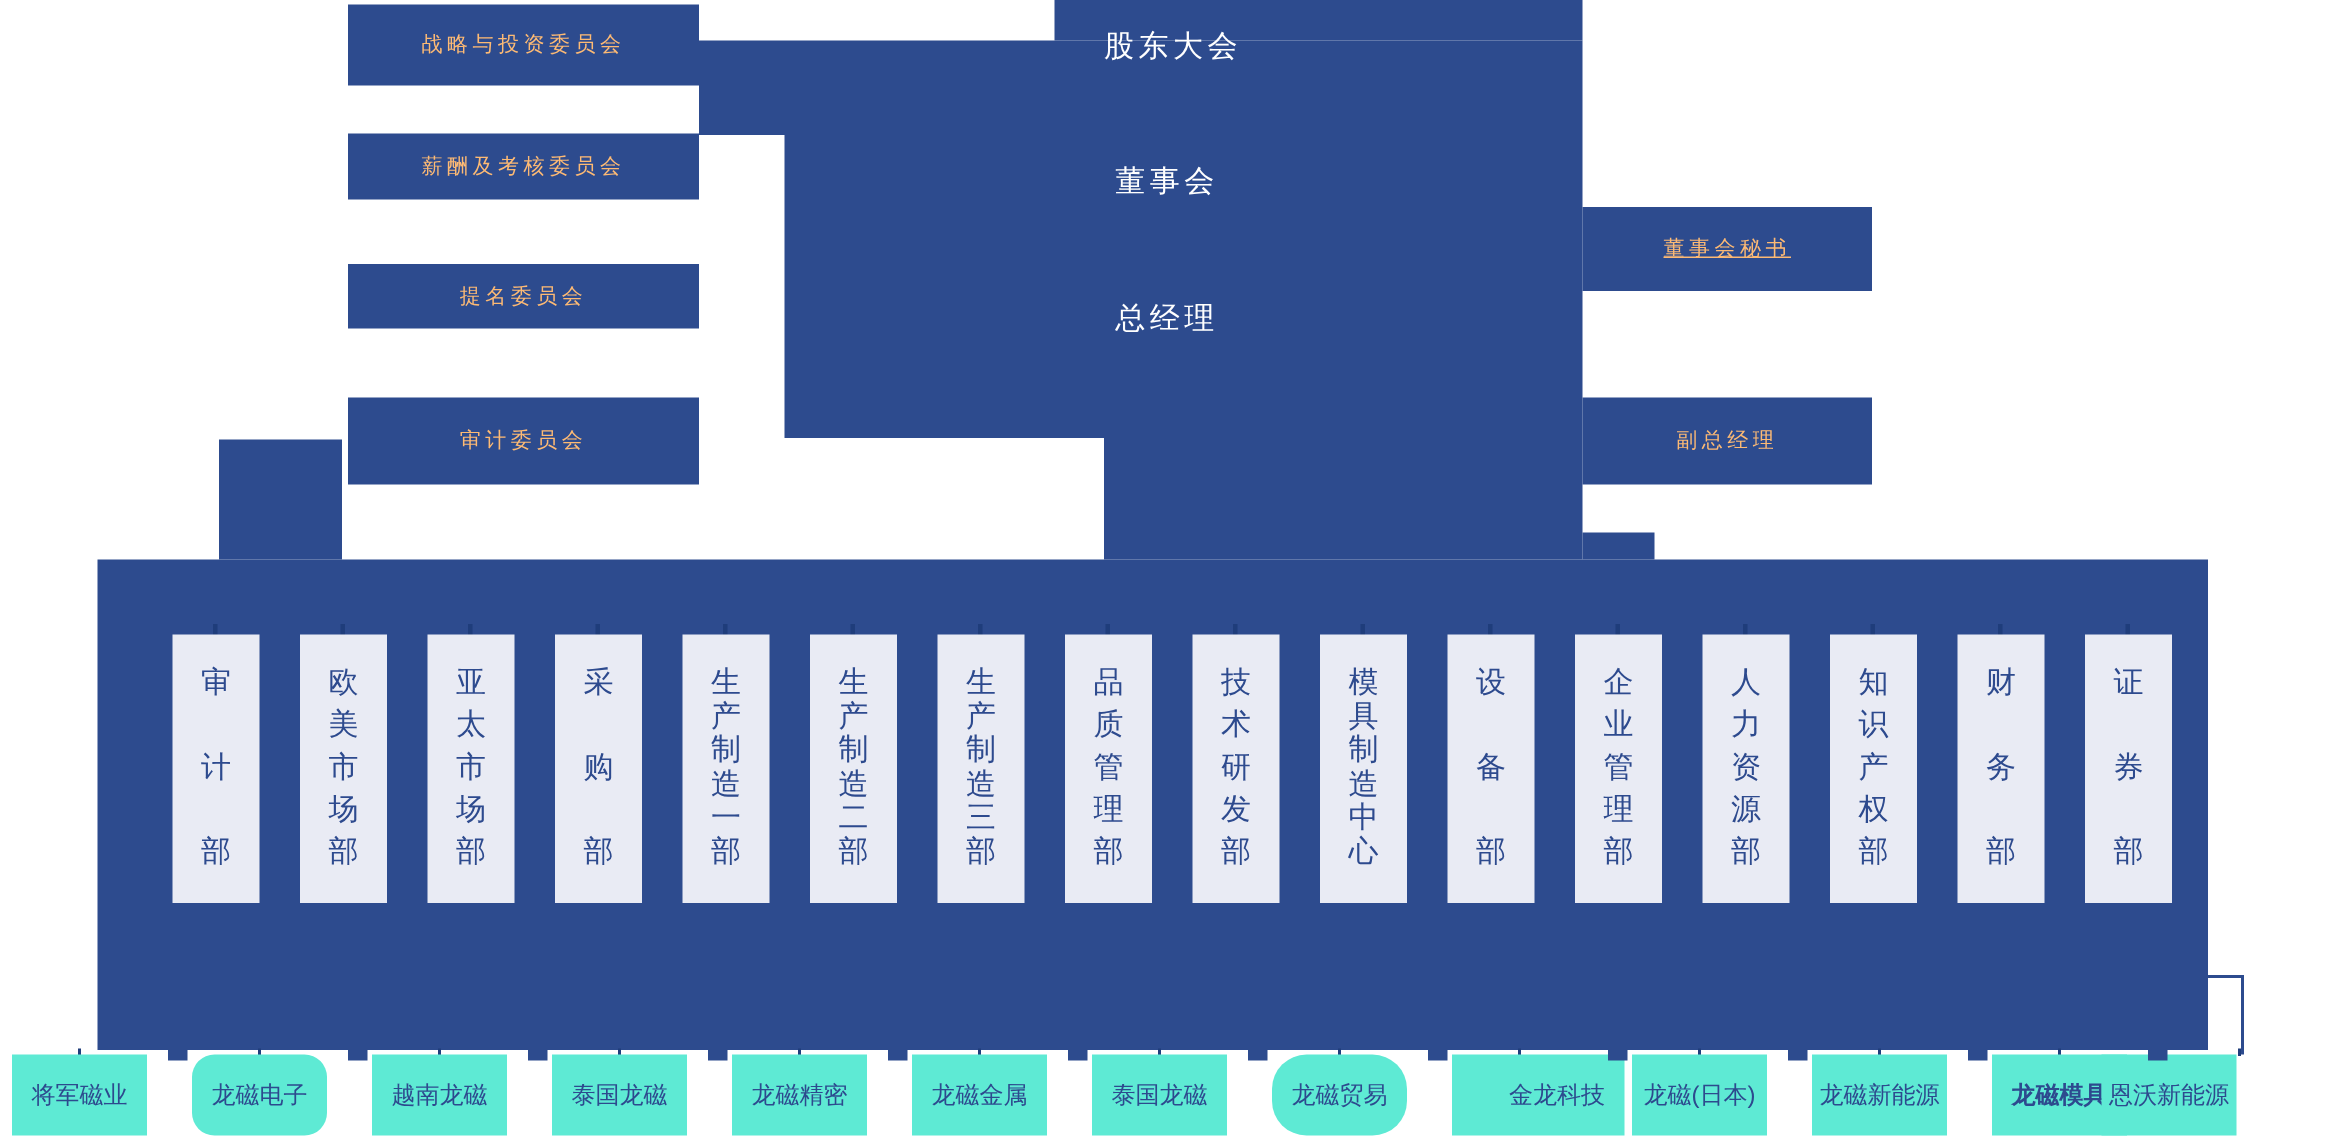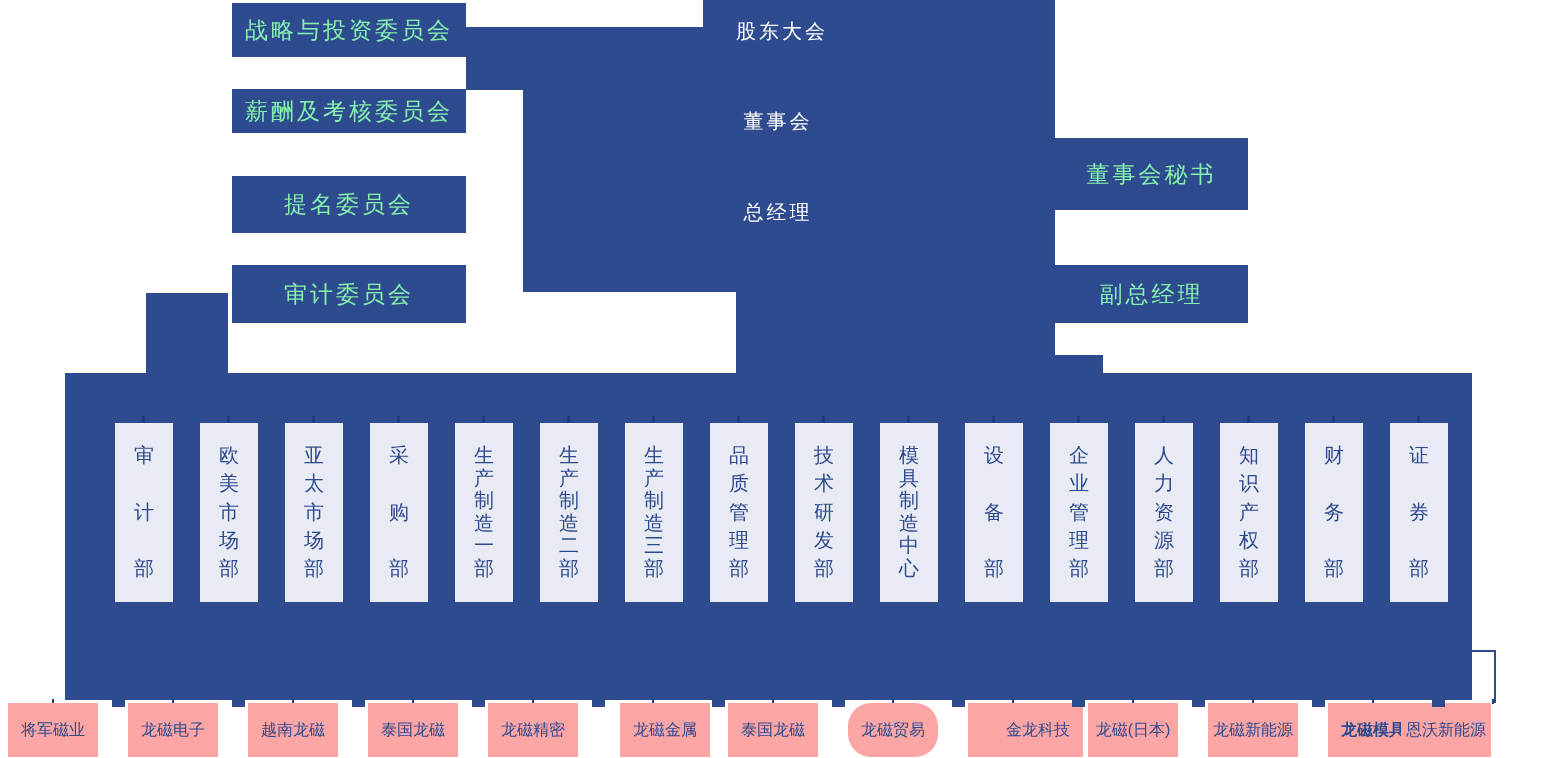--- a/index.html
+++ b/index.html
@@ -6,32 +6,32 @@
   body{
     width:1560px;height:758px;position:relative;overflow:hidden;
     background:#ffffff;
     font-family:"Liberation Sans",sans-serif;
   }
   .abs{position:absolute;}
   .blue{background:#2d4b8e;}
   
   .wlabel{
     display:flex;align-items:center;justify-content:center;
-    color:#86efac;font-size:23px;letter-spacing:3px;font-weight:400;
+    color:#fdba74;font-size:14px;letter-spacing:3px;font-weight:400;
     white-space:nowrap;
   }
   
   .committee{left:232px;width:234px;background:#2d4b8e;}
   .c0{top:3px;height:54px;}
   .c1{top:89px;height:44px;}
-  .c2{top:176px;height:57px;}
+  .c2{top:176px;height:43px;}
   .c3{top:265px;height:58px;}
   
   .officer{left:1055px;width:193px;background:#2d4b8e;}
-  .o0{top:138px;height:72px;}
+  .o0{top:138px;height:56px;text-decoration:underline;}
   .o1{top:265px;height:58px;}
   
   .govlabel{
     position:absolute;transform:translate(-50%,-50%);
     color:#ffffff;font-size:20px;letter-spacing:3px;white-space:nowrap;
   }
   
   .blk-top{left:703px;top:0;width:352px;height:27px;}
   .blk-bridge{left:466px;top:27px;width:589px;height:63px;}
   .blk-mid{left:523px;top:90px;width:532px;height:202px;}
@@ -46,21 +46,21 @@
     background:#e9ebf4;color:#2d4a8e;
     display:flex;flex-direction:column;align-items:center;justify-content:space-between;
     box-sizing:border-box;padding:22px 0 24px 0;
     font-size:20px;font-weight:500;
   }
   .dept-box span{line-height:1;display:block;}
   .dept-tick{position:absolute;top:416px;width:3px;height:10px;background:#1f3d7b;}
   
   .sub-box{
     position:absolute;top:703px;width:90px;height:54px;
-    background:#fca5a5;color:#2d4a8e;
+    background:#5eead4;color:#2d4a8e;
     display:flex;align-items:center;justify-content:center;
     font-size:16px;white-space:nowrap;
   }
   .sub-tick{position:absolute;top:699px;width:2px;height:5px;background:#1f3d7b;}
   .gap-nub{position:absolute;top:700px;width:13px;height:7px;background:#2d4b8e;}
   
   .lconn-h{left:1472px;top:650px;width:24px;height:2px;}
   .lconn-v{left:1494px;top:650px;width:2px;height:53px;}
 </style>
 </head>
@@ -211,29 +211,29 @@
     <div class="dept-box" style="left: 1390px;">
       <span>证</span>
       <span>券</span>
       <span>部</span>
     </div>
   </div>
 <div id="subsidiaries">
     <div class="sub-tick" style="left: 52px;"></div>
     <div class="sub-box" style="left: 8px;">将军磁业</div>
     <div class="sub-tick" style="left: 172px;"></div>
-    <div class="sub-box" style="left: 128px;">龙磁电子</div>
+    <div class="sub-box" style="left: 128px; border-radius: 15px;">龙磁电子</div>
     <div class="sub-tick" style="left: 292px;"></div>
     <div class="sub-box" style="left: 248px;">越南龙磁</div>
     <div class="sub-tick" style="left: 412px;"></div>
     <div class="sub-box" style="left: 368px;">泰国龙磁</div>
     <div class="sub-tick" style="left: 532px;"></div>
     <div class="sub-box" style="left: 488px;">龙磁精密</div>
     <div class="sub-tick" style="left: 652px;"></div>
-    <div class="sub-box" style="left: 608px; margin-left: 12px;">龙磁金属</div>
+    <div class="sub-box" style="left: 608px;">龙磁金属</div>
     <div class="sub-tick" style="left: 772px;"></div>
     <div class="sub-box" style="left: 728px;">泰国龙磁</div>
     <div class="sub-tick" style="left: 892px;"></div>
     <div class="sub-box" style="left: 848px; border-radius: 23px;">龙磁贸易</div>
     <div class="sub-tick" style="left: 1012px;"></div>
     <div class="sub-box" style="left: 968px; padding-left: 25px;">金龙科技</div>
     <div class="sub-tick" style="left: 1132px;"></div>
     <div class="sub-box" style="left: 1088px;">龙磁(日本)</div>
     <div class="sub-tick" style="left: 1252px;"></div>
     <div class="sub-box" style="left: 1208px;">龙磁新能源</div>

